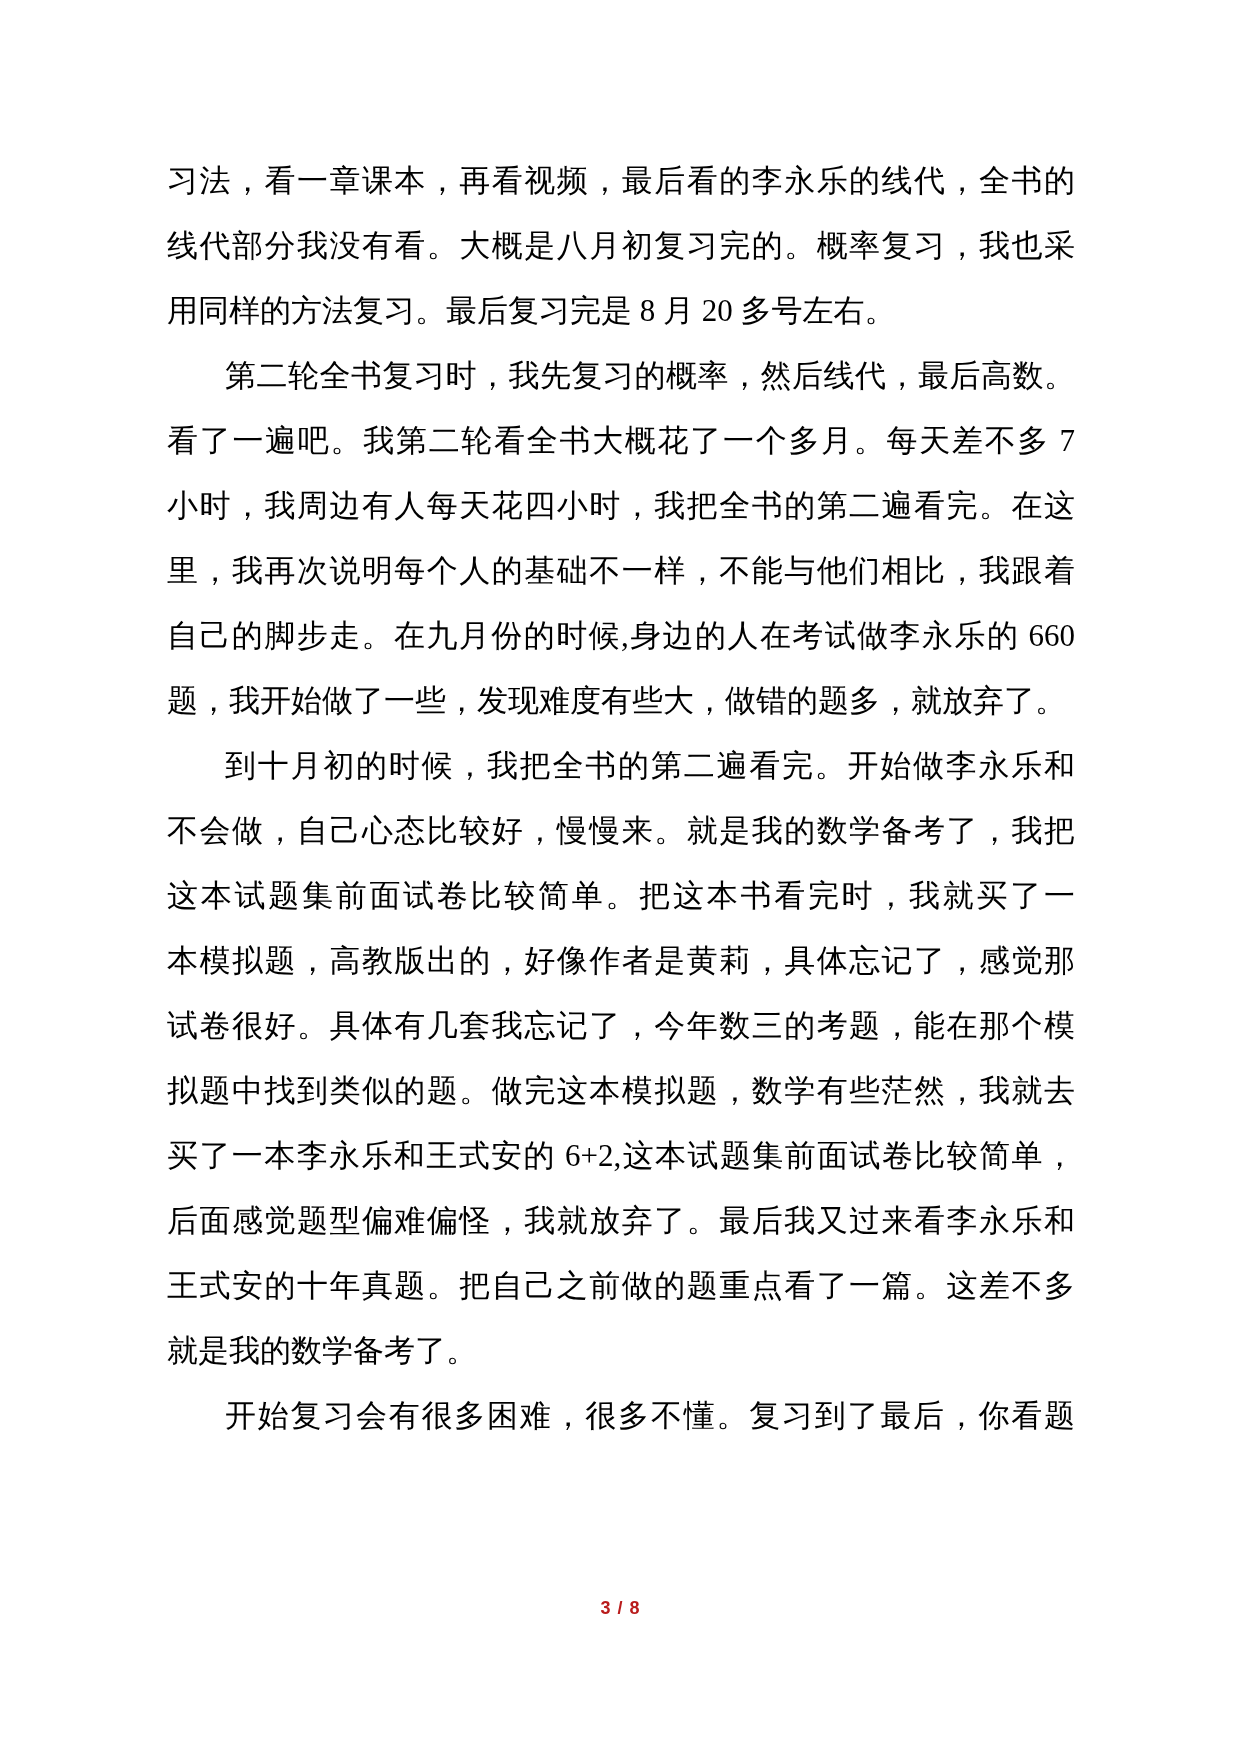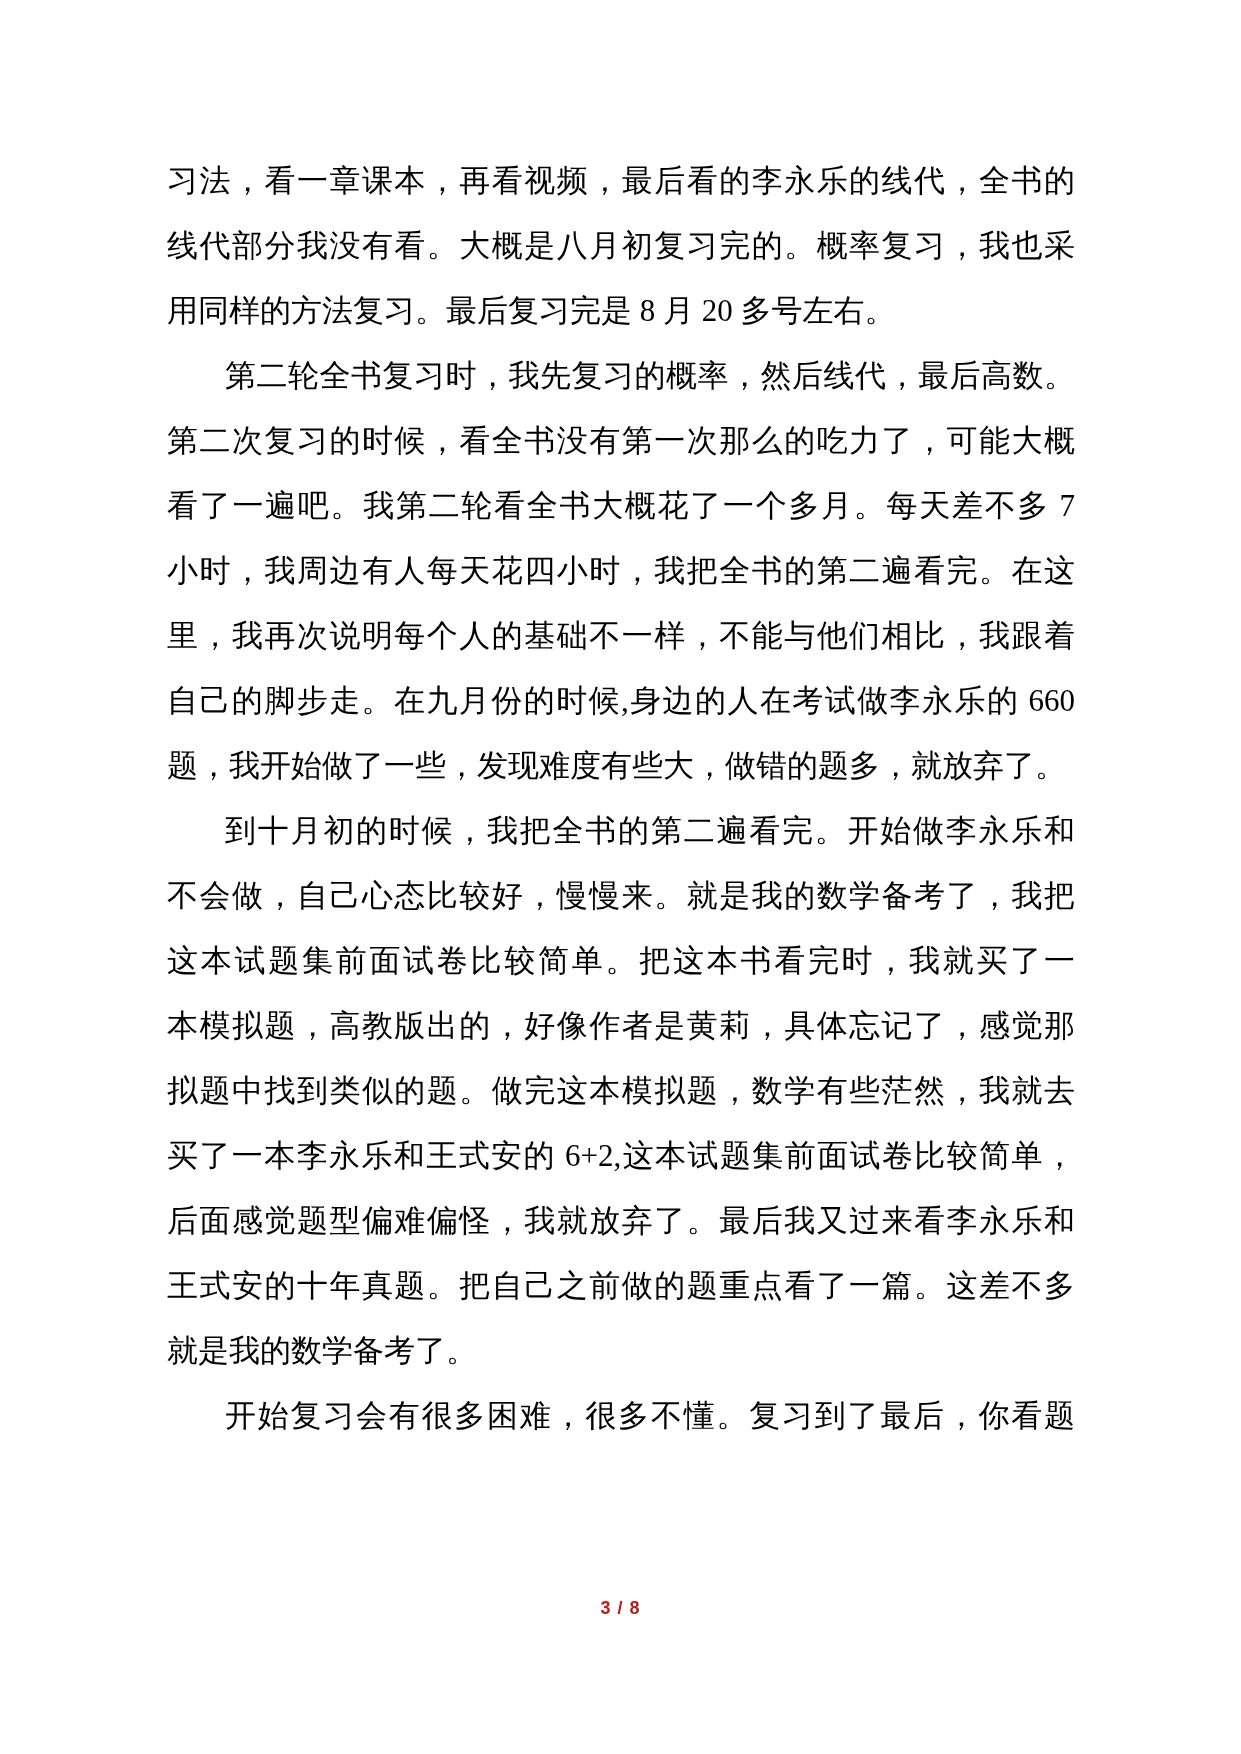--- a/index.html
+++ b/index.html
@@ -62,32 +62,32 @@
 
 <div class="page">
   <div class="doc-text">
       <div class="paragraph">
         <div class="line">习法，看一章课本，再看视频，最后看的李永乐的线代，全书的</div>
         <div class="line">线代部分我没有看。大概是八月初复习完的。概率复习，我也采</div>
         <div class="line last">用同样的方法复习。最后复习完是 8 月 20 多号左右。</div>
       </div>
       <div class="paragraph">
         <div class="line indent">第二轮全书复习时，我先复习的概率，然后线代，最后高数。</div>
-        <div class="line">第二次复习的时候，看全书没有第一次那么的吃力了，可能大概</div>
         <div class="line">看了一遍吧。我第二轮看全书大概花了一个多月。每天差不多 7</div>
         <div class="line">小时，我周边有人每天花四小时，我把全书的第二遍看完。在这</div>
         <div class="line">里，我再次说明每个人的基础不一样，不能与他们相比，我跟着</div>
         <div class="line">自己的脚步走。在九月份的时候,身边的人在考试做李永乐的 660</div>
         <div class="line last">题，我开始做了一些，发现难度有些大，做错的题多，就放弃了。</div>
       </div>
       <div class="paragraph">
         <div class="line indent">到十月初的时候，我把全书的第二遍看完。开始做李永乐和</div>
         <div class="line">不会做，自己心态比较好，慢慢来。就是我的数学备考了，我把</div>
         <div class="line">这本试题集前面试卷比较简单。把这本书看完时，我就买了一</div>
         <div class="line">本模拟题，高教版出的，好像作者是黄莉，具体忘记了，感觉那</div>
+        <div class="line">试卷很好。具体有几套我忘记了，今年数三的考题，能在那个模</div>
         <div class="line">拟题中找到类似的题。做完这本模拟题，数学有些茫然，我就去</div>
         <div class="line">买了一本李永乐和王式安的 6+2,这本试题集前面试卷比较简单，</div>
         <div class="line">后面感觉题型偏难偏怪，我就放弃了。最后我又过来看李永乐和</div>
         <div class="line">王式安的十年真题。把自己之前做的题重点看了一篇。这差不多</div>
         <div class="line last">就是我的数学备考了。</div>
       </div>
       <div class="paragraph">
         <div class="line indent">开始复习会有很多困难，很多不懂。复习到了最后，你看题</div>
       </div>
     </div>

